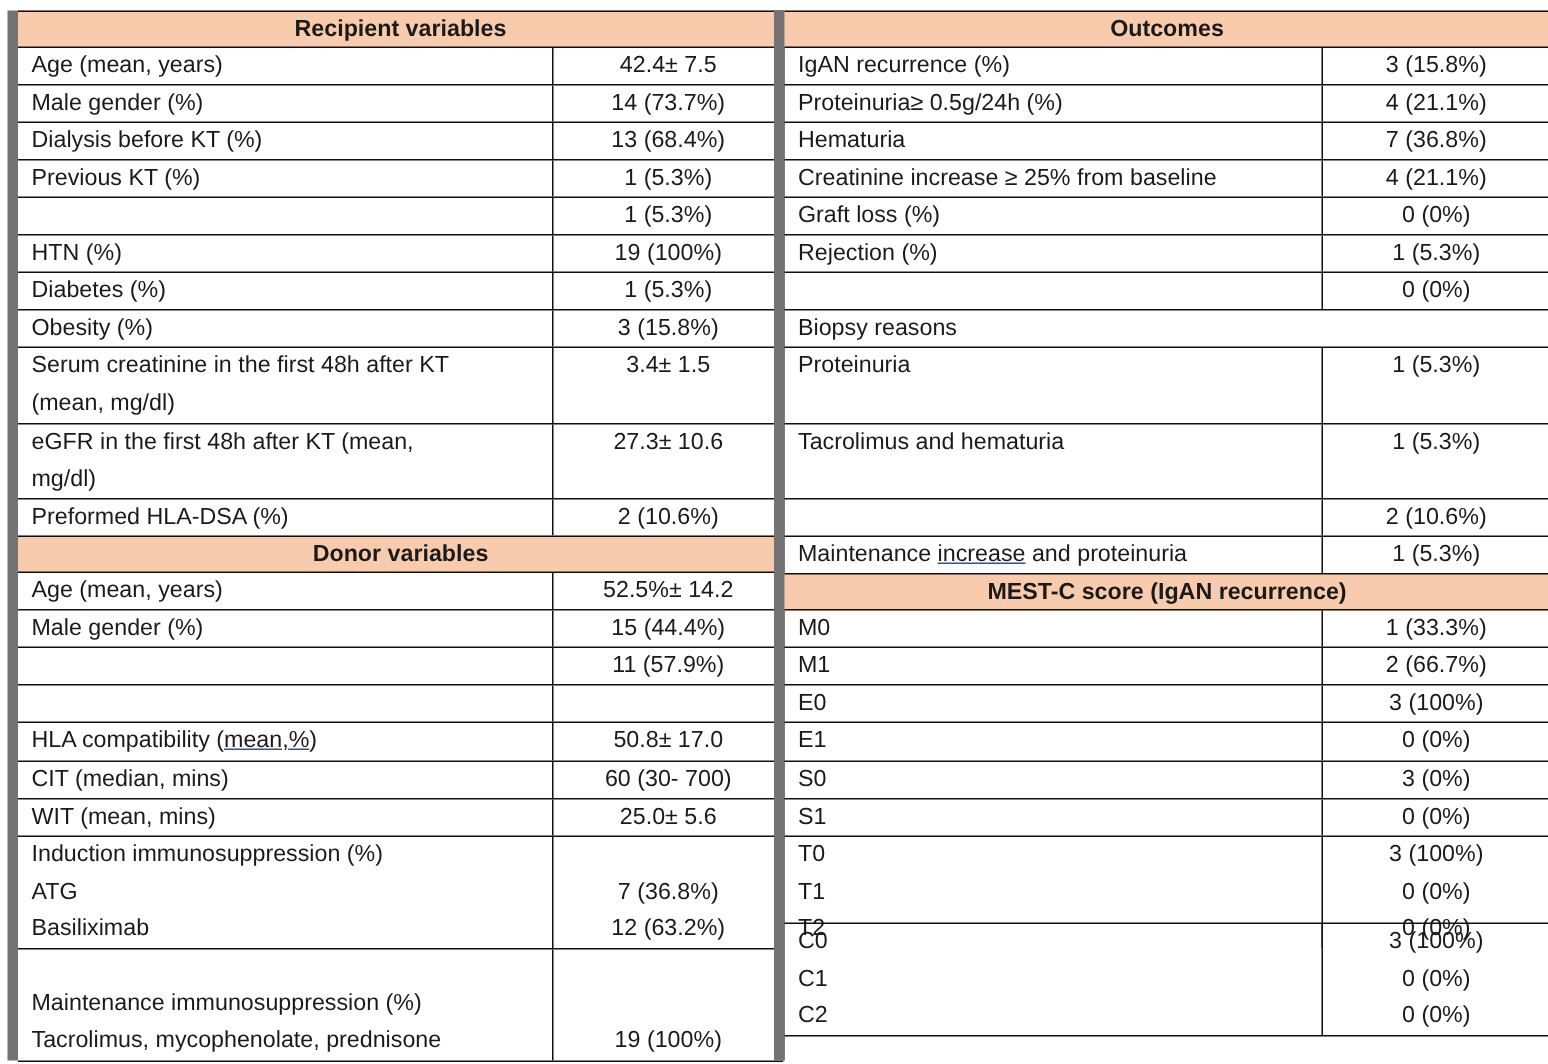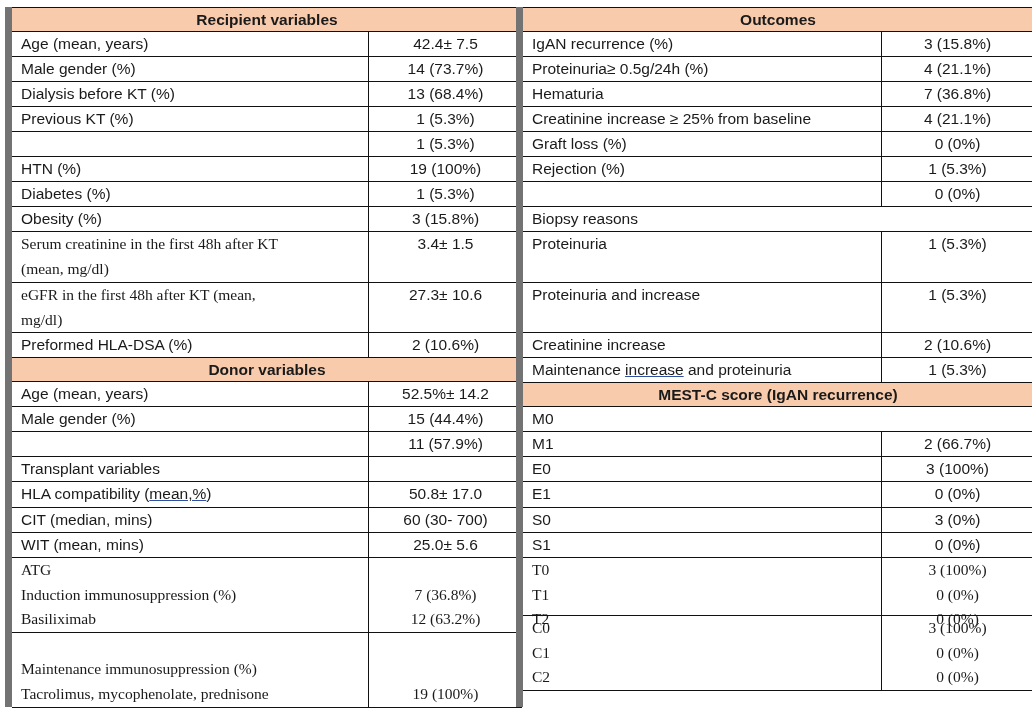--- a/index.html
+++ b/index.html
@@ -5,21 +5,21 @@
   html, body { margin: 0; padding: 0; background: #ffffff; }
   body { width: 1032px; height: 709px; position: relative; overflow: hidden;
          font-family: "Liberation Sans", "DejaVu Sans", sans-serif; color: #1a1a1a; }
   .tbl { position: absolute; top: 7px; border-left: 7px solid #737373; border-right: 1px solid #111; }
   .row { position: absolute; left: 0; right: 0; border-top: 1px solid #111; box-sizing: border-box; }
   .row.last { border-bottom: 1px solid #111; }
   .hdr { background: #f8cbad; font-weight: bold; text-align: center; font-size: 15.5px; line-height: 23px; }
   .cell { position: absolute; top: 0; bottom: 0; box-sizing: border-box; font-size: 15.5px; line-height: 24.5px; padding-top: 0px; }
   .lab { left: 0; padding-left: 9px; }
   .val { text-align: center; border-left: 1px solid #111; }
-  .line { display: block; white-space: nowrap; font-family: Liberation Serif, serif; }
+  .line { display: block; white-space: nowrap; }
   .ul { text-decoration: underline; text-decoration-color: #2f4fa2; }
 </style>
 </head>
 <body>
 
 <div class="tbl" style="left:5px; width:510px; height:700px;">
   <div class="row hdr" style="top:0; height:25px;">Recipient variables</div>
 
   <div class="row" style="top:24px; height:25px;">
     <div class="cell lab">Age (mean, years)</div>
@@ -78,40 +78,39 @@
     <div class="cell val" style="left:356px; right:0;">52.5%± 14.2</div>
   </div>
   <div class="row" style="top:399px; height:25px;">
     <div class="cell lab">Male gender (%)</div>
     <div class="cell val" style="left:356px; right:0;">15 (44.4%)</div>
   </div>
   <div class="row" style="top:424px; height:25px;">
     <div class="cell val" style="left:356px; right:0;">11 (57.9%)</div>
   </div>
   <div class="row" style="top:449px; height:25px;">
-    <div class="cell lab">Transplant variables</div>
     <div class="cell val" style="left:356px; right:0;"></div>
   </div>
   <div class="row" style="top:474px; height:26px;">
     <div class="cell lab"><span>HLA compatibility (</span><span class="ul">mean,%</span><span>)</span></div>
     <div class="cell val" style="left:356px; right:0;">50.8± 17.0</div>
   </div>
   <div class="row" style="top:500px; height:25px;">
     <div class="cell lab">CIT (median, mins)</div>
     <div class="cell val" style="left:356px; right:0;">60 (30- 700)</div>
   </div>
   <div class="row" style="top:525px; height:25px;">
     <div class="cell lab">WIT (mean, mins)</div>
     <div class="cell val" style="left:356px; right:0;">25.0± 5.6</div>
   </div>
 
   <div class="row" style="top:550px; height:75px;">
     <div class="cell lab">
+      <span class="line">Induction immunosuppression (%)</span>
       <span class="line">ATG</span>
-      <span class="line">Induction immunosuppression (%)</span>
       <span class="line">Basiliximab</span>
     </div>
     <div class="cell val" style="left:356px; right:0;">
       <span class="line">&nbsp;</span>
       <span class="line">7 (36.8%)</span>
       <span class="line">12 (63.2%)</span>
     </div>
   </div>
   <div class="row last" style="top:625px; height:76px;">
     <div class="cell lab" style="padding-top:24px;">
@@ -155,36 +154,36 @@
     <div class="cell val" style="left:358px; right:0;">0 (0%)</div>
   </div>
   <div class="row" style="top:199px; height:25px;">
     <div class="cell lab">Biopsy reasons</div>
   </div>
   <div class="row" style="top:224px; height:51px;">
     <div class="cell lab">Proteinuria</div>
     <div class="cell val" style="left:358px; right:0;">1 (5.3%)</div>
   </div>
   <div class="row" style="top:275px; height:50px;">
-    <div class="cell lab">Proteinuria and increase</div>
+    <div class="cell lab">Tacrolimus and hematuria</div>
     <div class="cell val" style="left:358px; right:0;">1 (5.3%)</div>
   </div>
   <div class="row" style="top:325px; height:25px;">
-    <div class="cell lab">Creatinine increase</div>
     <div class="cell val" style="left:358px; right:0;">2 (10.6%)</div>
   </div>
   <div class="row" style="top:350px; height:25px;">
     <div class="cell lab"><span>Maintenance </span><span class="ul">increase</span><span> and proteinuria</span></div>
     <div class="cell val" style="left:358px; right:0;">1 (5.3%)</div>
   </div>
 
   <div class="row hdr" style="top:375px; height:25px;">MEST-C score (IgAN recurrence)</div>
 
   <div class="row" style="top:399px; height:25px;">
     <div class="cell lab">M0</div>
+    <div class="cell val" style="left:358px; right:0;">1 (33.3%)</div>
   </div>
   <div class="row" style="top:424px; height:25px;">
     <div class="cell lab">M1</div>
     <div class="cell val" style="left:358px; right:0;">2 (66.7%)</div>
   </div>
   <div class="row" style="top:449px; height:25px;">
     <div class="cell lab">E0</div>
     <div class="cell val" style="left:358px; right:0;">3 (100%)</div>
   </div>
   <div class="row" style="top:474px; height:26px;">

